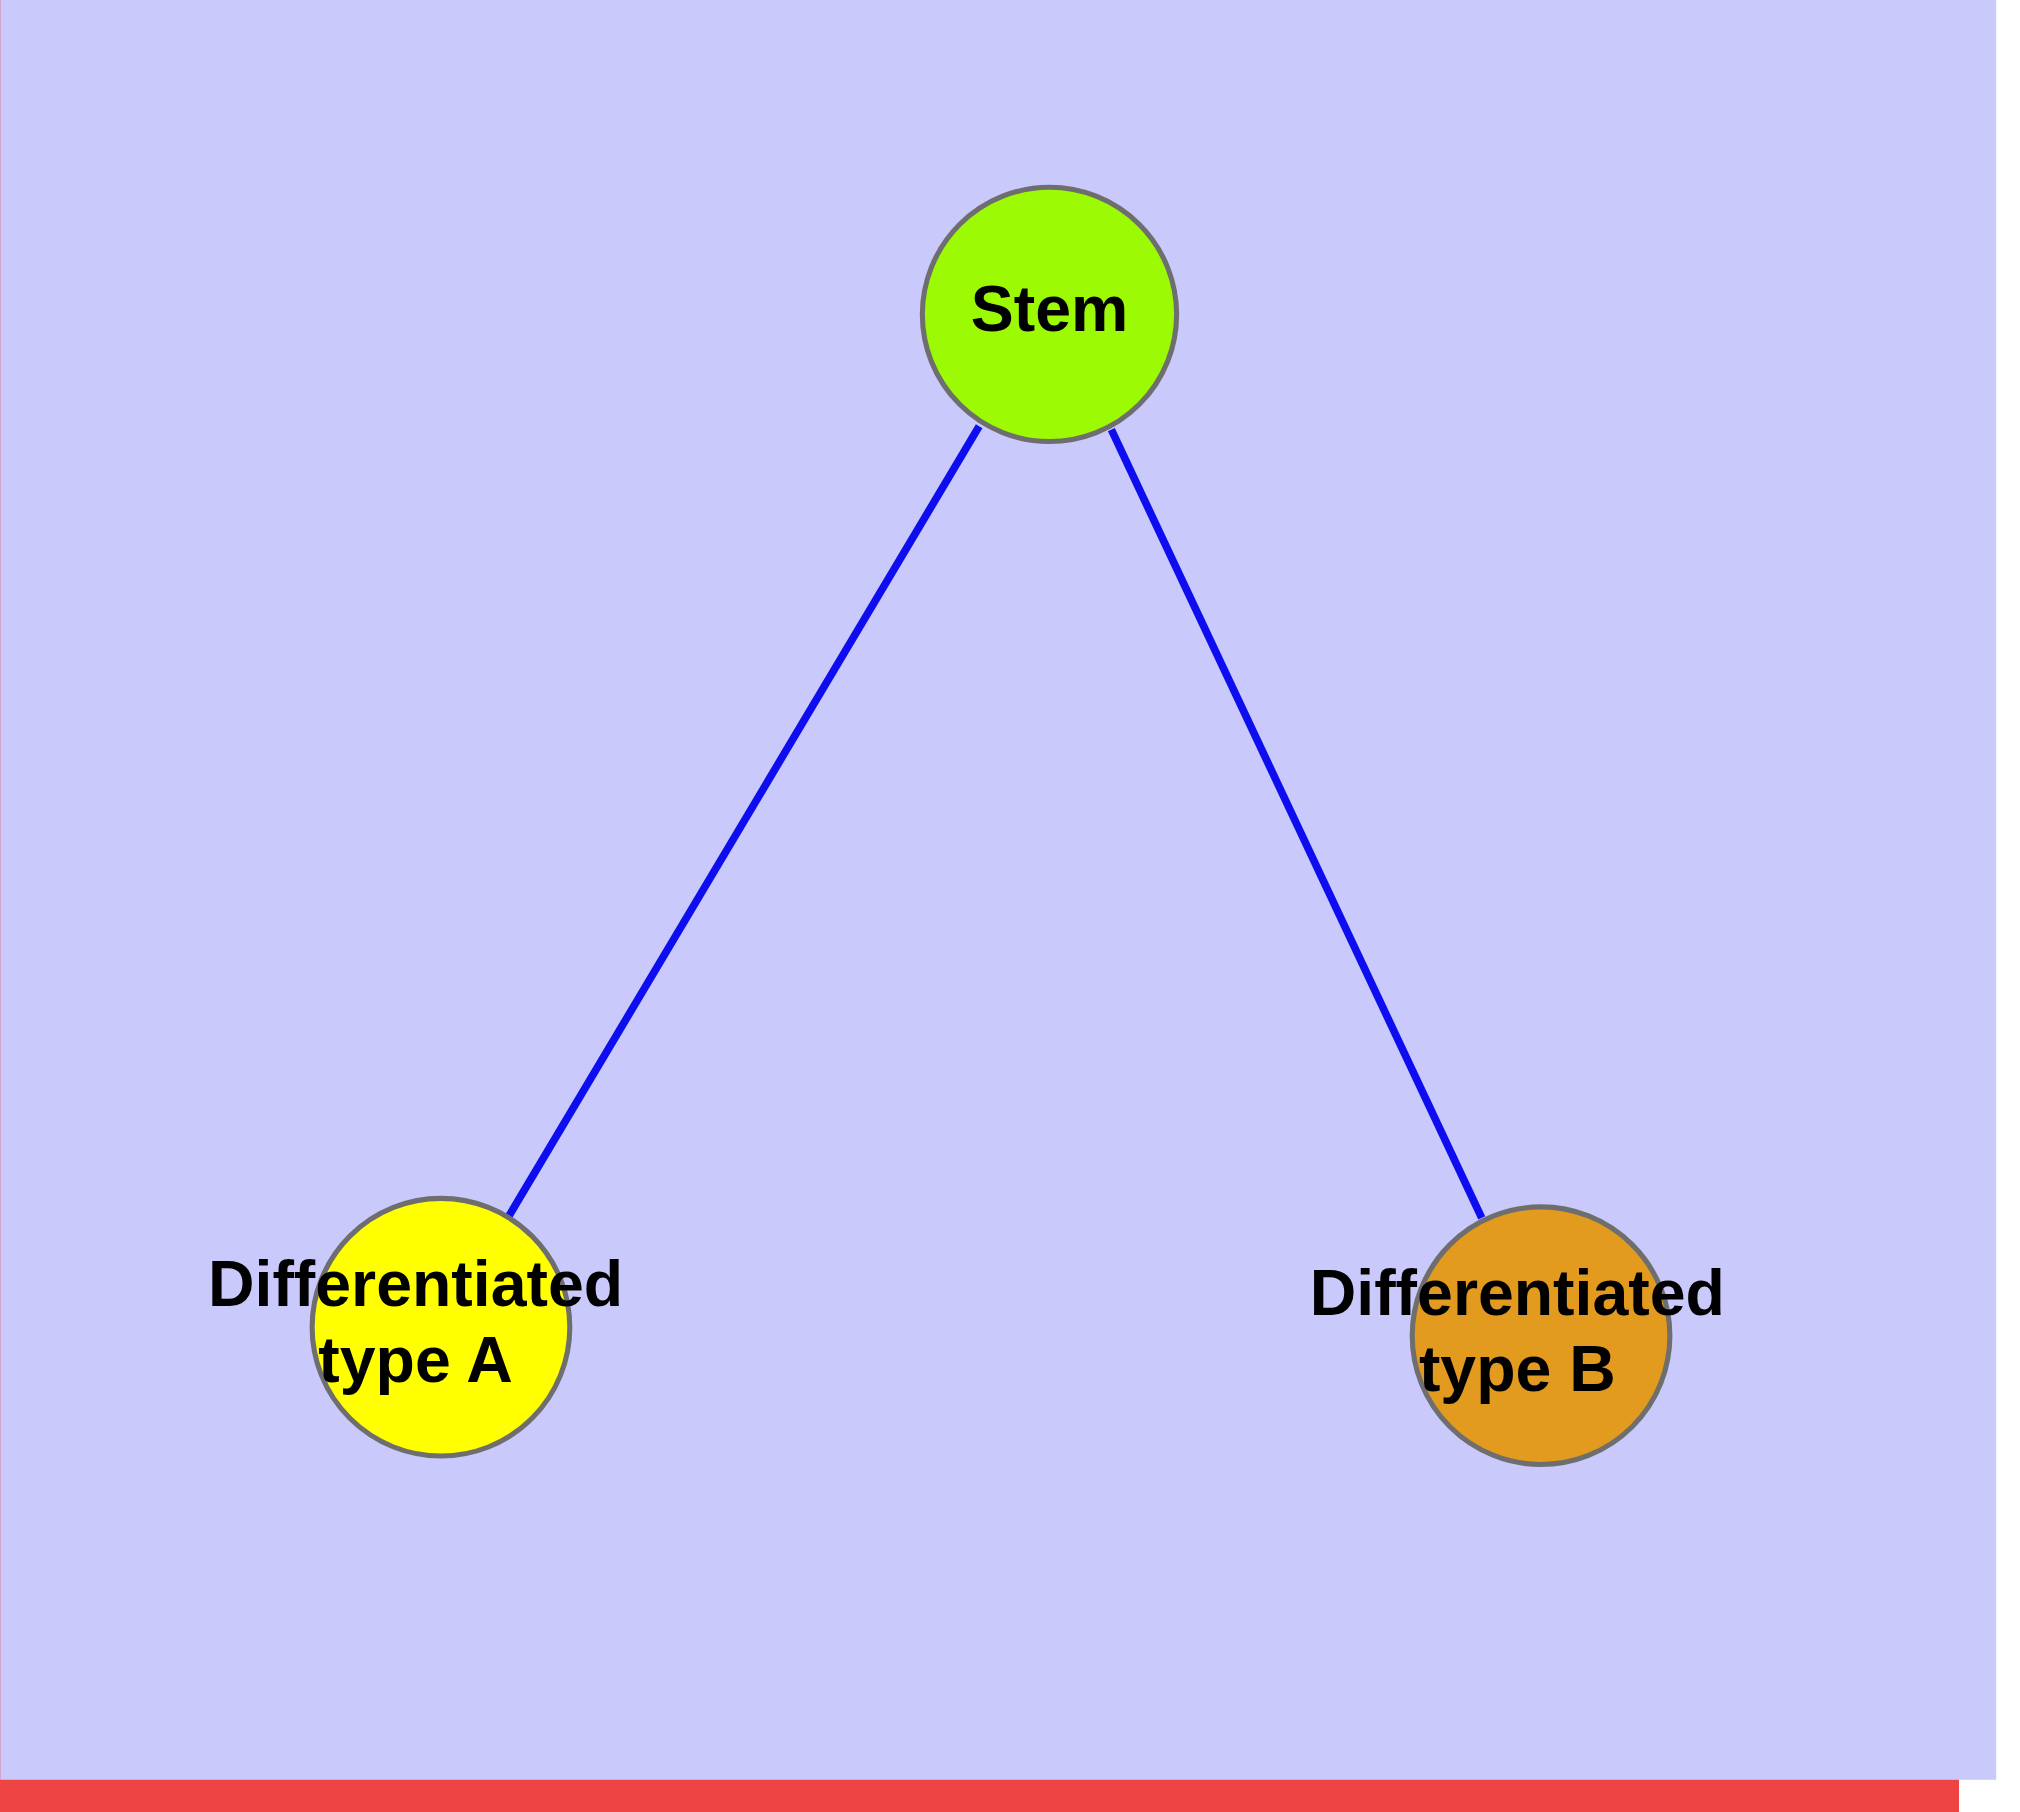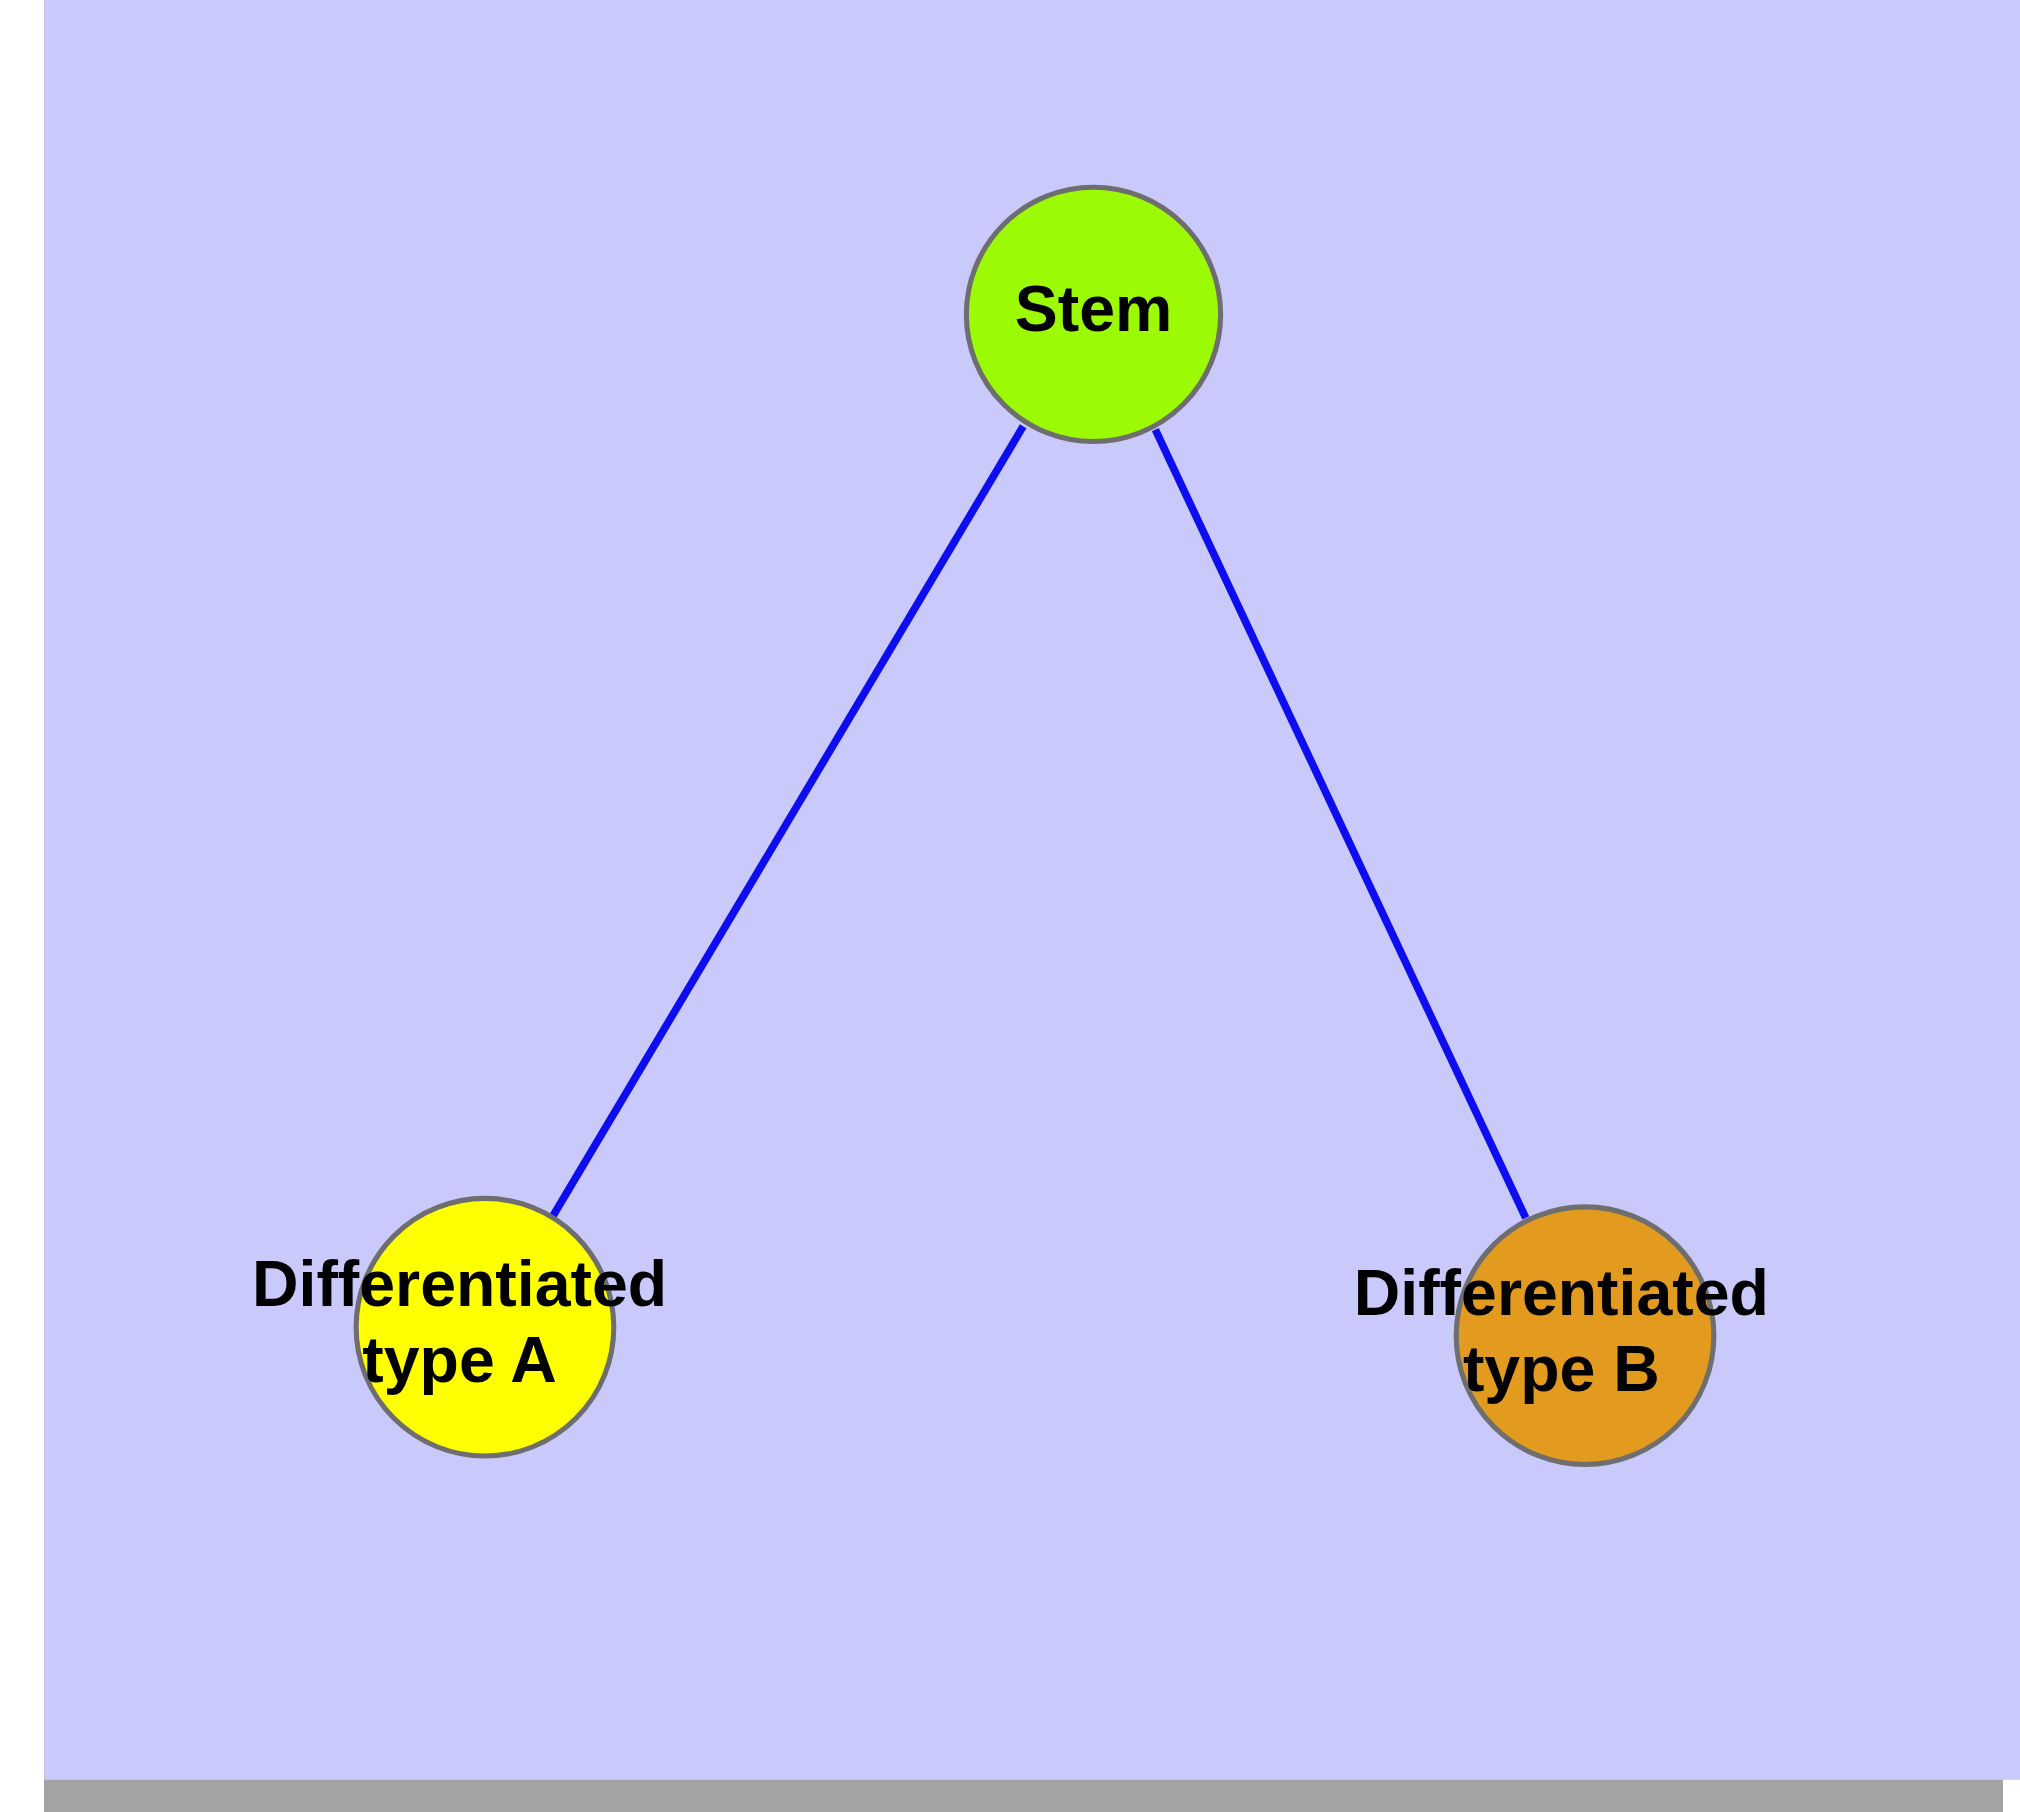--- a/index.html
+++ b/index.html
@@ -10,22 +10,21 @@
   body {
     width: 2021px;
     height: 1812px;
     overflow: hidden;
     font-family: "Liberation Sans", sans-serif;
   }
   #canvas {
     position: relative;
     width: 1959px;
     height: 1812px;
-    background: #a3a3a3;
-    margin-left: 44px;
+    background: #ef4444;
   }
   #graph-svg {
     position: absolute;
     top: 0;
     left: 0;
     width: 2021px;
     height: 1812px;
     display: block;
   }
   .node-label {

